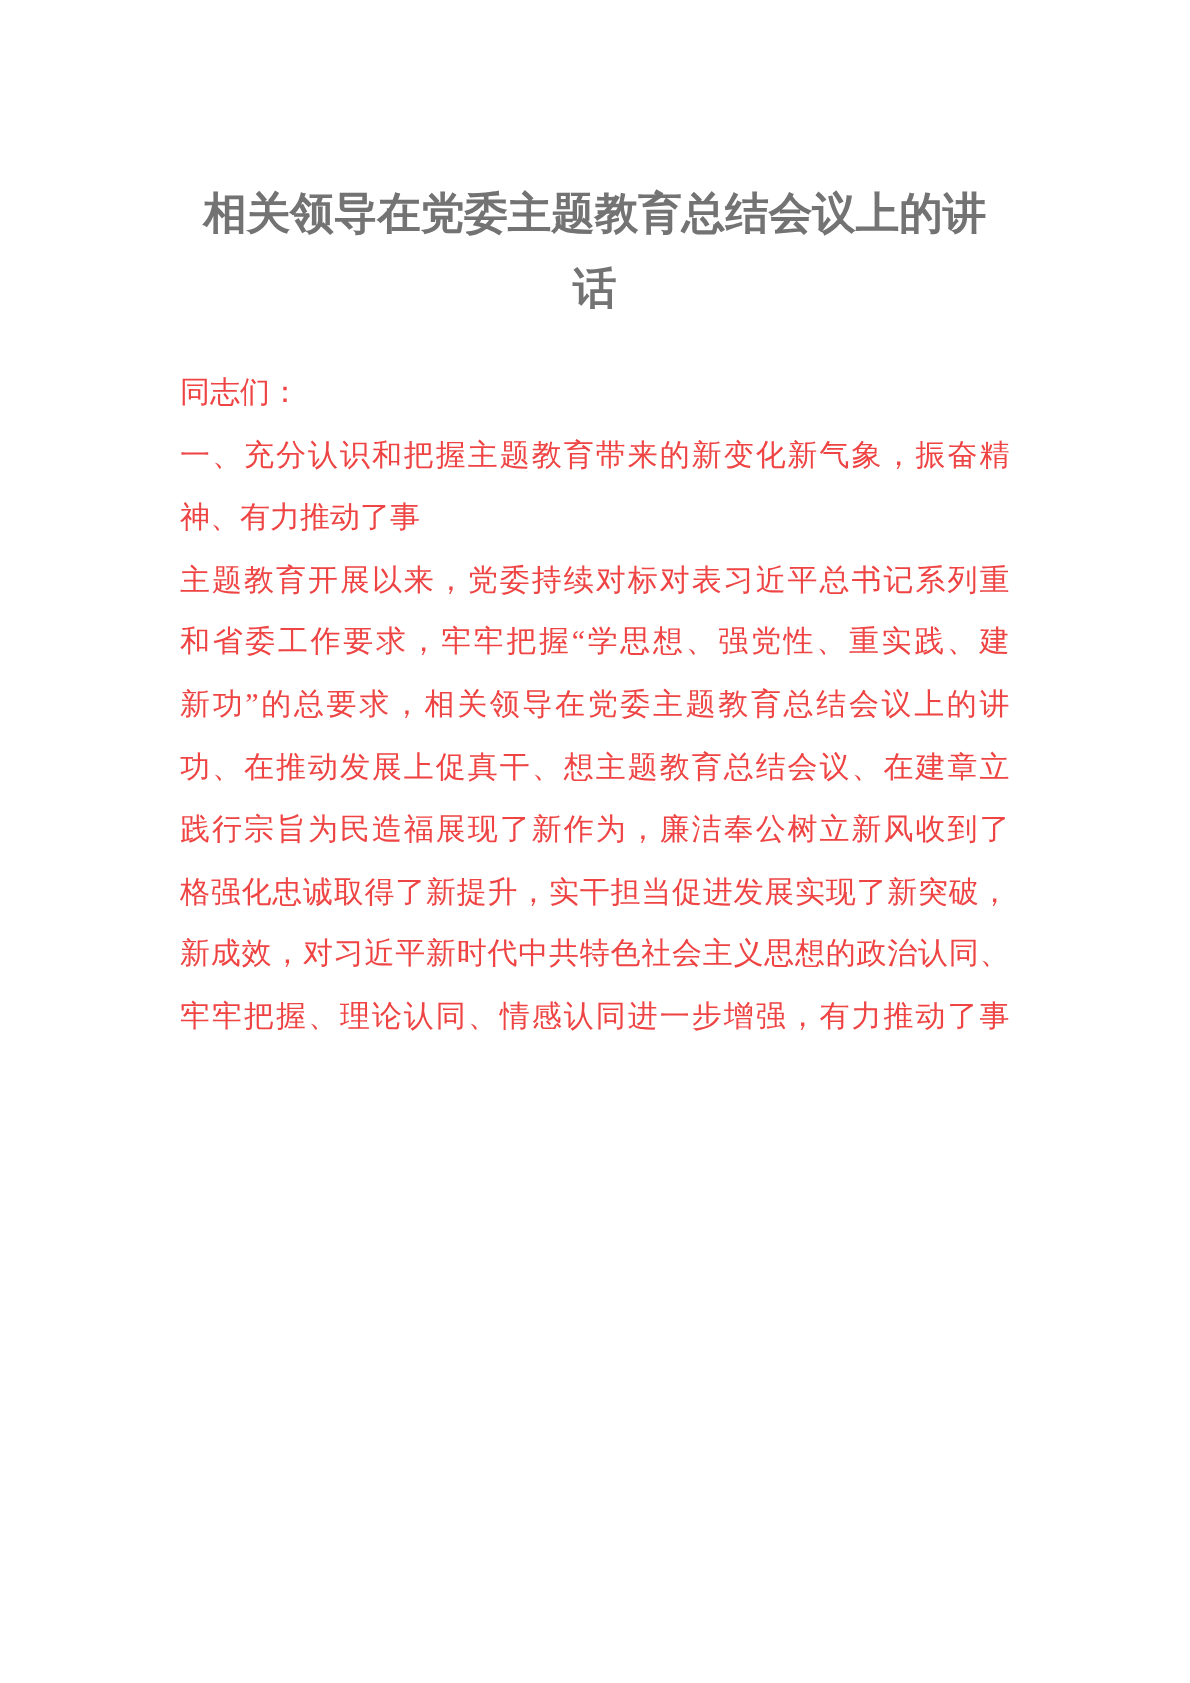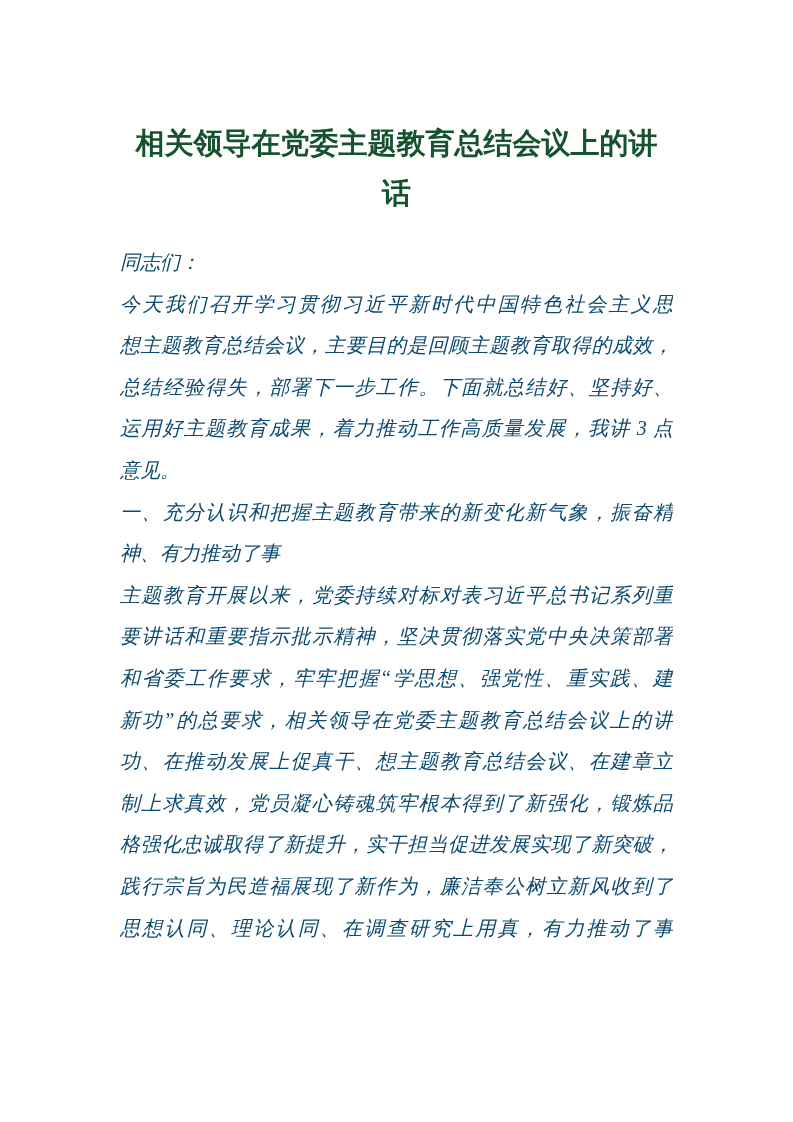--- a/index.html
+++ b/index.html
@@ -19,76 +19,67 @@
   }
   .doc-title {
     width: 553px;
   }
   .title-line {
     font-size: 29px;
     font-weight: bold;
     line-height: 50px;
     height: 50px;
     text-align: center;
-    color: #14532d;
+    color: #737373;
     white-space: nowrap;
     overflow: hidden;
   }
   .doc-body {
     margin-top: 24px;
     width: 553px;
     color: #1f1f1f;
   }
   .paragraph {
     margin: 0;
     padding: 0;
   }
   .body-line {
     font-size: 20px;
     line-height: 41.6px;
     height: 41.6px;
     text-align: justify;
     text-align-last: justify;
     overflow: hidden;
-    color: #0c4a6e;
-    font-style: italic;
+    color: #ef4444;
   }
   .body-line.para-end {
     text-align-last: auto;
     text-align: left;
   }
 </style>
 </head>
 <body>
 
 <div class="page">
   <div class="doc-title">
       <div class="title-line">相关领导在党委主题教育总结会议上的讲</div>
       <div class="title-line">话</div>
     </div>
   <div class="doc-body">
       <div class="paragraph">
         <div class="body-line para-end">同志们：</div>
       </div>
       <div class="paragraph">
-        <div class="body-line">今天我们召开学习贯彻习近平新时代中国特色社会主义思</div>
-        <div class="body-line">想主题教育总结会议，主要目的是回顾主题教育取得的成效，</div>
-        <div class="body-line">总结经验得失，部署下一步工作。下面就总结好、坚持好、</div>
-        <div class="body-line">运用好主题教育成果，着力推动工作高质量发展，我讲 3 点</div>
-        <div class="body-line para-end">意见。</div>
-      </div>
-      <div class="paragraph">
         <div class="body-line">一、充分认识和把握主题教育带来的新变化新气象，振奋精</div>
         <div class="body-line para-end">神、有力推动了事</div>
       </div>
       <div class="paragraph">
         <div class="body-line">主题教育开展以来，党委持续对标对表习近平总书记系列重</div>
-        <div class="body-line">要讲话和重要指示批示精神，坚决贯彻落实党中央决策部署</div>
         <div class="body-line">和省委工作要求，牢牢把握“学思想、强党性、重实践、建</div>
         <div class="body-line">新功”的总要求，相关领导在党委主题教育总结会议上的讲</div>
         <div class="body-line">功、在推动发展上促真干、想主题教育总结会议、在建章立</div>
-        <div class="body-line">制上求真效，党员凝心铸魂筑牢根本得到了新强化，锻炼品</div>
+        <div class="body-line">践行宗旨为民造福展现了新作为，廉洁奉公树立新风收到了</div>
         <div class="body-line">格强化忠诚取得了新提升，实干担当促进发展实现了新突破，</div>
-        <div class="body-line">践行宗旨为民造福展现了新作为，廉洁奉公树立新风收到了</div>
-        <div class="body-line">思想认同、理论认同、在调查研究上用真，有力推动了事</div>
+        <div class="body-line">新成效，对习近平新时代中共特色社会主义思想的政治认同、</div>
+        <div class="body-line">牢牢把握、理论认同、情感认同进一步增强，有力推动了事</div>
       </div>
     </div>
 </div>
 
 </body></html>

